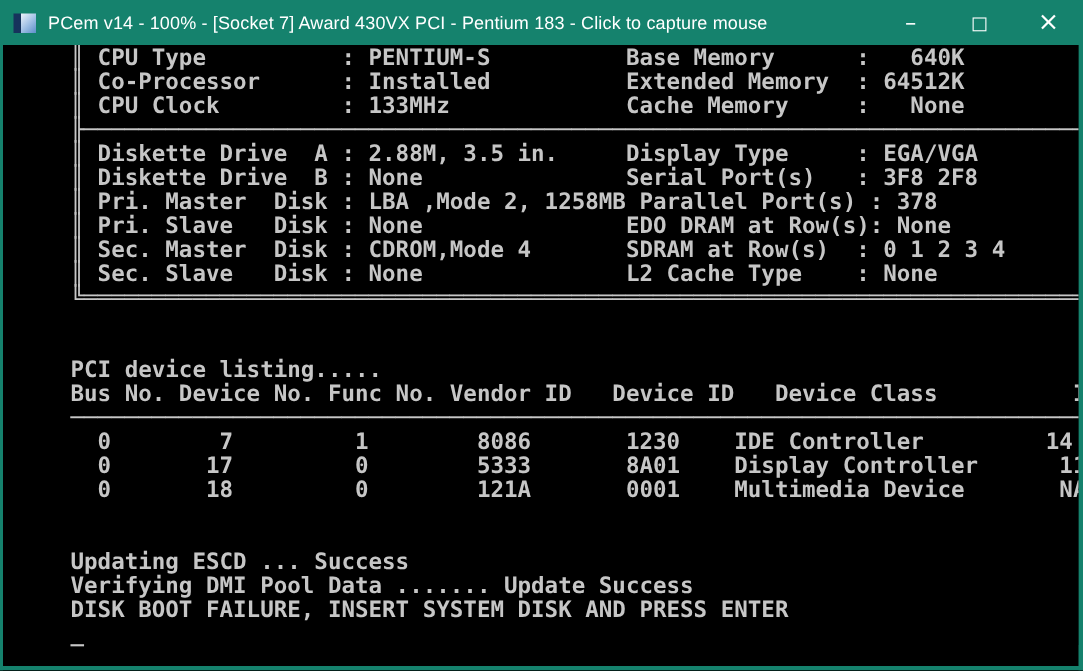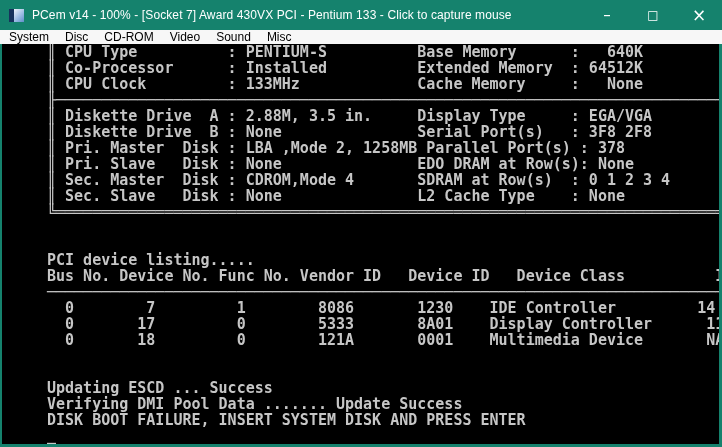--- a/index.html
+++ b/index.html
@@ -66,36 +66,28 @@
 </head>
 <body>
 
 <div class="window">
 
   <div class="titlebar">
     <span class="app-icon">
         <span class="ico-l"></span>
         <span class="ico-r"></span>
       </span>
-    <span class="title">PCem v14 - 100% - [Socket 7] Award 430VX PCI - Pentium 133 - Click to capture mouse</span>
+    <span class="title">PCem v14 - 100% - [Socket 7] Award 430VX PCI - Pentium 183 - Click to capture mouse</span>
     <span class="controls">
       <span class="ctl min">–</span>
       <span class="ctl max">□</span>
       <span class="ctl close">×</span>
     </span>
   </div>
 
-  <div class="menubar">
-    <span class="menu-item">System</span>
-    <span class="menu-item">Disc</span>
-    <span class="menu-item">CD-ROM</span>
-    <span class="menu-item">Video</span>
-    <span class="menu-item">Sound</span>
-    <span class="menu-item">Misc</span>
-  </div>
 
   <div class="screen-wrap">
     <pre class="screen">║ CPU Type          : PENTIUM-S          Base Memory      :   640K          ║
 ║ Co-Processor      : Installed          Extended Memory  : 64512K          ║
 ║ CPU Clock         : 133MHz             Cache Memory     :   None          ║
 ╟─────────────────────────────────────────────────────────────────────────────╢
 ║ Diskette Drive  A : 2.88M, 3.5 in.     Display Type     : EGA/VGA         ║
 ║ Diskette Drive  B : None               Serial Port(s)   : 3F8 2F8         ║
 ║ Pri. Master  Disk : LBA ,Mode 2, 1258MB Parallel Port(s) : 378            ║
 ║ Pri. Slave   Disk : None               EDO DRAM at Row(s): None           ║

